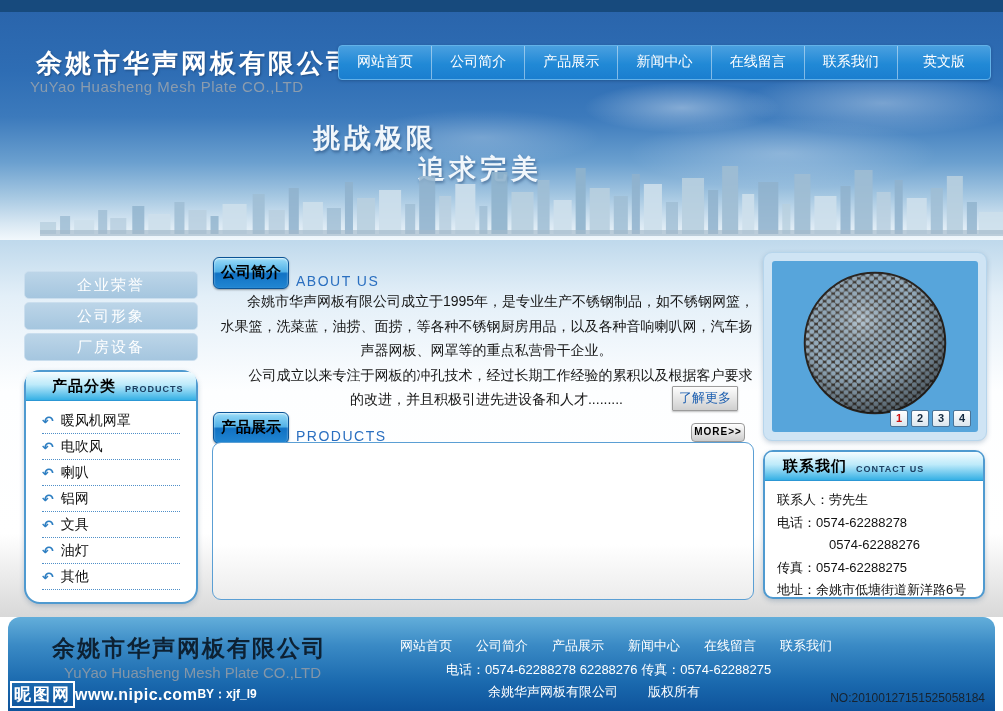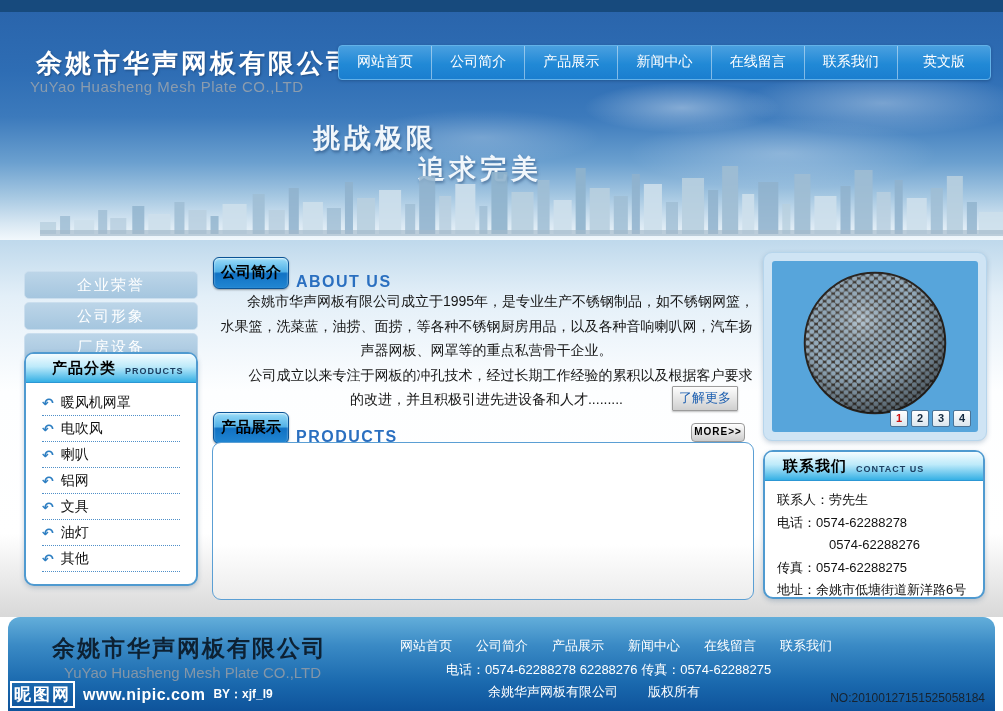--- a/index.html
+++ b/index.html
@@ -35,37 +35,37 @@
 
   
   .content-bg{left:0;top:240px;width:1003px;height:377px;
     background:linear-gradient(180deg,#bfd9ec 0%,#e3eff8 15%,#fdfeff 40%,#ffffff 78%,#d8d8d8 100%);}
 
   
   .side-btn{left:24px;width:172px;height:26px;border-radius:5px;cursor:pointer;
             background:linear-gradient(180deg,#bcd5e8,#a5c6df);border:1px solid #cadeee;
             color:#fff;font-size:15px;text-align:center;line-height:26px;letter-spacing:2px;}
   .panel{background:#fff;border:2px solid #4f9ad0;border-radius:10px;box-shadow:0 2px 5px rgba(40,80,120,.25);}
-  .products-panel{left:24px;top:352px;width:170px;height:230px;}
+  .products-panel{left:24px;top:370px;width:170px;height:230px;border-radius:16px;}
   .panel-head{height:28px;border-radius:7px 7px 0 0;display:flex;align-items:center;
               background:linear-gradient(180deg,#f4fcff 0%,#bdeafa 45%,#35b0e5 100%);
               border-bottom:1px solid #2c97d4;}
   .panel-title{font-size:15px;font-weight:bold;color:#000;letter-spacing:1px;}
   .panel-sub{font-size:9px;font-weight:bold;color:#1c3e60;letter-spacing:1px;margin-left:9px;padding-top:5px;}
   .cat-list{position:absolute;left:16px;top:36px;width:138px;}
   .cat-item{height:25px;display:flex;align-items:center;gap:7px;cursor:pointer;
             border-bottom:1px dotted #4f8fc8;font-size:14px;color:#111;}
   .cat-arrow{color:#2e7fc2;font-size:14px;font-weight:bold;line-height:1;}
 
   
   .sec-btn{width:74px;height:30px;border-radius:6px;cursor:pointer;text-align:center;line-height:28px;
            background:linear-gradient(180deg,#9adcf8 0%,#53b2e8 45%,#1172c4 52%,#2186d2 100%);
            border:1px solid #0c5496;color:#000;font-weight:bold;font-size:15px;
            box-shadow:inset 0 1px 2px rgba(255,255,255,.7),0 1px 2px rgba(0,0,0,.35);}
-  .sec-sub{font-size:16px;font-weight:bold;color:#2a6fc0;letter-spacing:1.5px;}
+  .sec-sub{font-size:14px;font-weight:normal;color:#2a6fc0;letter-spacing:1.5px;}
   .about-btn{left:213px;top:257px;}
   .about-sub{left:296px;top:273px;}
   .about-text{left:218px;top:289px;width:537px;font-size:14px;color:#161616;line-height:24.5px;}
   .about-text p{margin:0;text-indent:2em;text-align:center;}
   .more-btn{left:672px;top:386px;width:64px;height:23px;border-radius:1px;cursor:pointer;
             background:linear-gradient(180deg,#fdfdfd,#cfcfcf);border:1px solid #9b9b9b;
             color:#1d5fb0;font-size:13px;text-align:center;line-height:21px;
             box-shadow:0 1px 2px rgba(0,0,0,.25);}
   .prod-btn{left:213px;top:412px;}
   .prod-sub{left:296px;top:428px;}
@@ -93,21 +93,21 @@
 
   
   .footer{left:8px;top:617px;width:987px;height:94px;border-radius:12px 12px 0 0;
           background:linear-gradient(180deg,#63aeda 0%,#3a8ac5 30%,#1a69ae 70%,#0e539b 100%);}
   .f-company-zh{left:44px;top:16px;font-size:23px;font-weight:bold;color:#0d2133;letter-spacing:2px;}
   .f-company-en{left:56px;top:47px;font-size:15px;color:#8496a8;}
   .f-nav{left:392px;top:20px;display:flex;gap:24px;}
   .f-nav-item{font-size:13px;color:#fff;cursor:pointer;}
   .f-phone{left:438px;top:44px;font-size:13px;color:#fff;}
   .f-copy{left:480px;top:66px;font-size:13px;color:#fff;display:flex;gap:30px;}
-  .watermark{left:2px;bottom:3px;display:flex;align-items:center;gap:8px;color:#fff;}
+  .watermark{left:2px;bottom:3px;display:flex;align-items:center;gap:0;color:#fff;}
   .wm-logo{font-size:17px;font-weight:bold;border:2px solid #fff;padding:0 2px;letter-spacing:2px;}
   .wm-url{font-size:16px;font-weight:bold;letter-spacing:.5px;}
   .wm-by{font-size:12px;font-weight:bold;}
   .serial{right:10px;bottom:6px;font-size:12px;color:#17232f;}
 </style>
 </head>
 <body>
 
 <div class="page">
 

